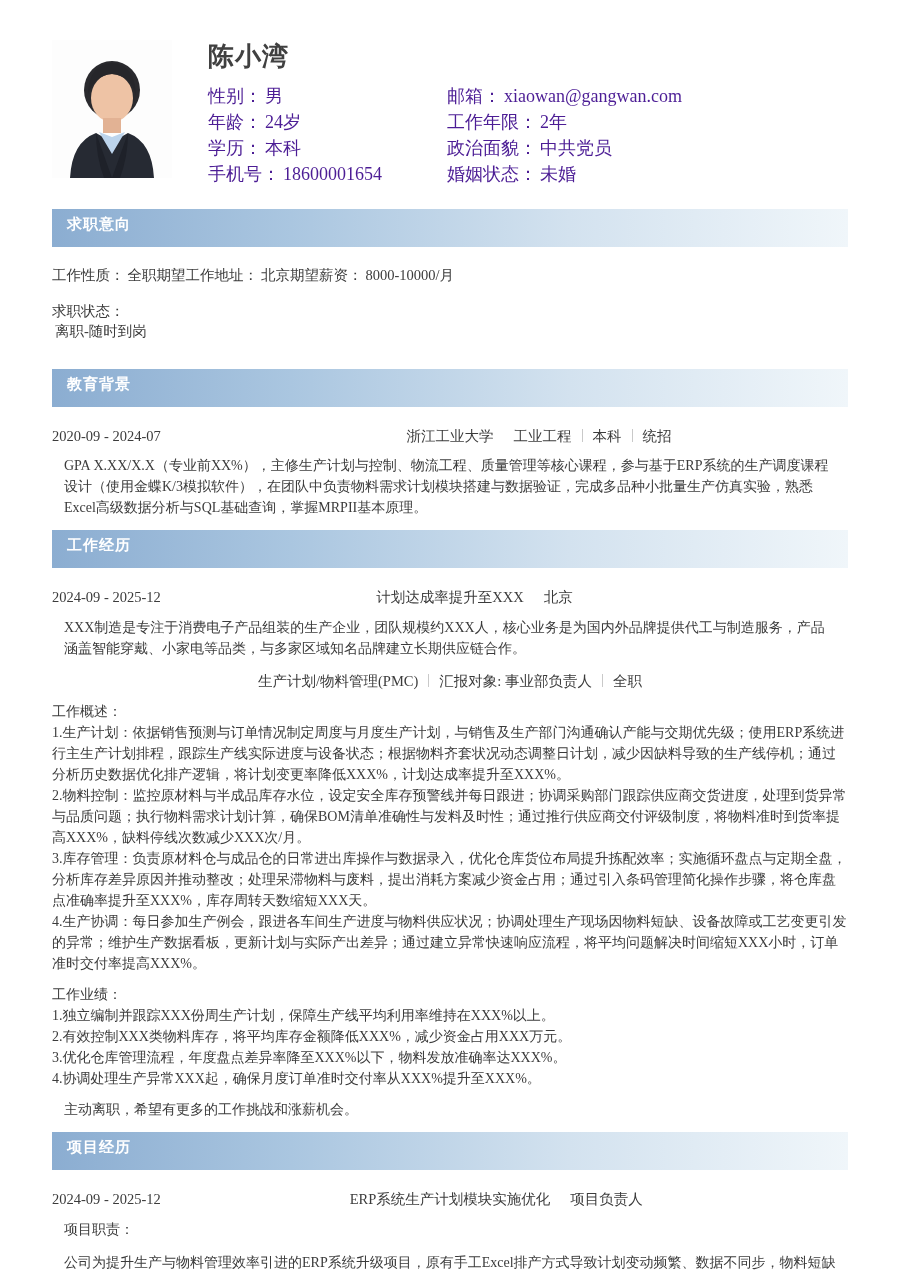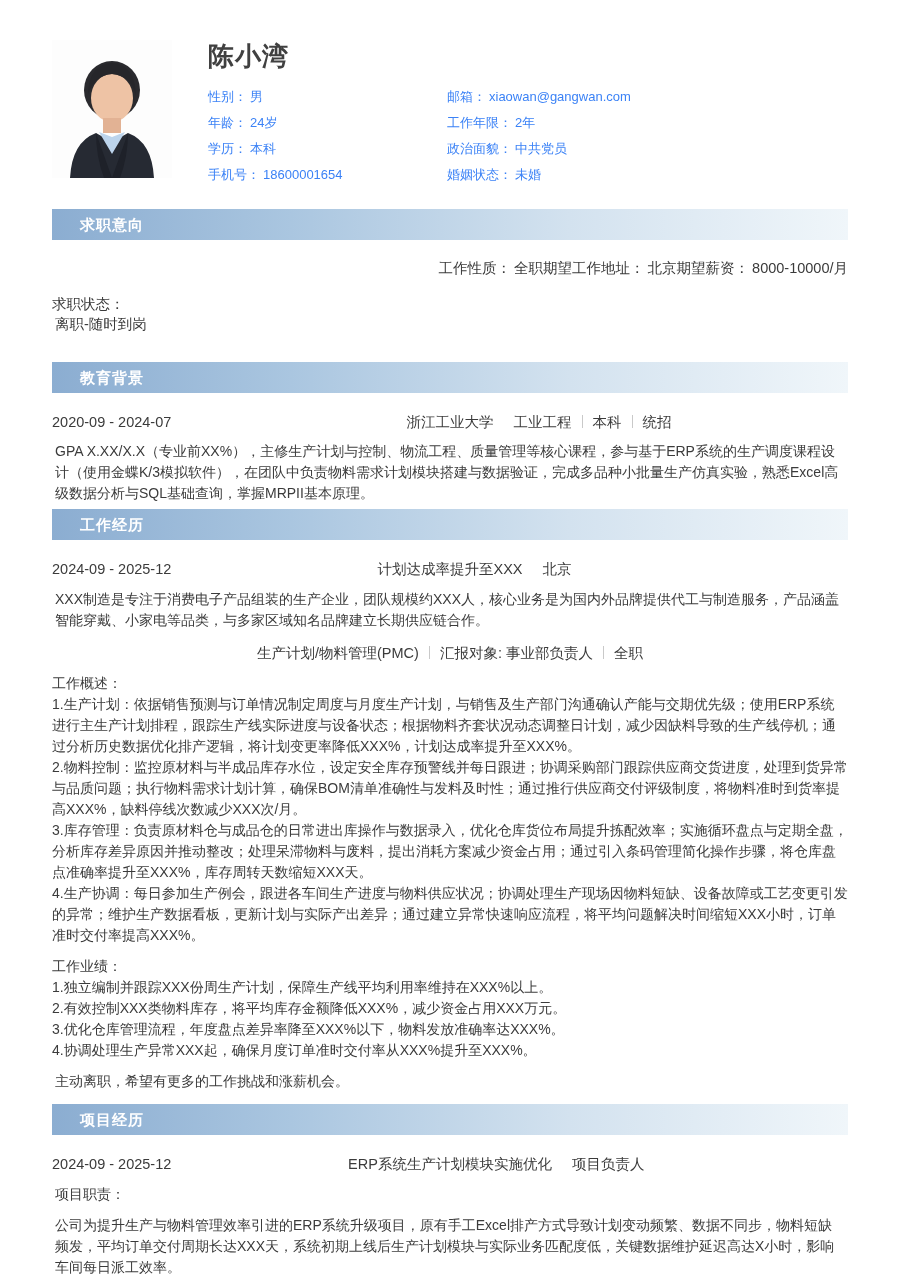--- a/index.html
+++ b/index.html
@@ -4,84 +4,84 @@
 <style>
   * { box-sizing: border-box; }
   html, body { margin: 0; padding: 0; background: #ffffff; }
   .page {
     position: relative;
     width: 900px;
     height: 1275px;
     overflow: hidden;
     background: #ffffff;
     color: #3b3b3b;
-    font-family: Liberation Sans, sans-serif;
+    font-family: Liberation Serif, serif;
   }
   .inner { padding: 40px 52px 0 52px; }
 
   
   .header { display: flex; height: 138px; }
   .photo {
     width: 120px; height: 138px; flex: 0 0 auto;
     background: #f7f8f9;
   }
   .photo svg { display: block; width: 120px; height: 138px; }
   .header-right { margin-left: 36px; flex: 1; min-width: 0; }
   .name {
     font-size: 26px; font-weight: 700; color: #404040;
     line-height: 31px; margin: 1px 0 15px 0;
     letter-spacing: 1px;
   }
   .info-grid {
     display: grid; grid-template-columns: 239px 1fr;
-    row-gap: 7px; font-size: 13px; color: #3b82f6;
+    row-gap: 7px; font-size: 18px; color: #4c1d95;
   }
   .info-item { display: flex; line-height: 19px; white-space: nowrap; }
   .info-value { margin-left: 3px; }
 
   
   .section-bar {
-    height: 31px; line-height: 31px;
-    padding-left: 28px;
+    height: 38px; line-height: 31px;
+    padding-left: 15px;
     background: linear-gradient(90deg, #8badd1 0%, #aac6e0 30%, #d3e2ef 65%, #f0f6fa 100%);
     color: #ffffff; font-size: 15px; font-weight: 700;
     letter-spacing: 1px;
   }
   .bar-intent  { margin-top: 31px; }
   .bar-edu     { margin-top: 28px; }
   .bar-work    { margin-top: 5px; }
   .bar-project { margin-top: 12px; }
 
   
   .pair { display: flex; white-space: nowrap; }
   .pair .v { margin-left: 3px; }
 
   .intent-row1 {
     margin-top: 18px;
-    display: flex; justify-content: flex-end;
+    display: flex; justify-content: flex-start;
     font-size: 14.5px; line-height: 20px;
   }
   .intent-row2 { margin-top: 16px; font-size: 14.5px; line-height: 20px; flex-direction: column; }
 
   .meta-row {
     display: grid; grid-template-columns: 1fr auto 1fr;
     align-items: baseline;
     font-size: 14.5px; line-height: 20px;
     margin-top: 19px;
     gap: 20px;
   }
   .meta-center { text-align: center; }
   .meta-right  { }
 
   .sep {
     display: inline-block; width: 1px; height: 13px;
     background: #c9c9c9; margin: 0 10px; vertical-align: -1px;
   }
 
-  .para { font-size: 14px; line-height: 21px; color: #3b3b3b; margin: 3px; }
+  .para { font-size: 14px; line-height: 21px; color: #3b3b3b; margin: 12px; }
   .edu-desc { margin-top: 9px; }
   .company-intro { margin-top: 10px; }
 
   .position-row {
     margin-top: 12px; font-size: 14.5px; line-height: 20px;
     white-space: nowrap;
     text-align: center;
   }
 
   .block { margin-top: 10px; }

